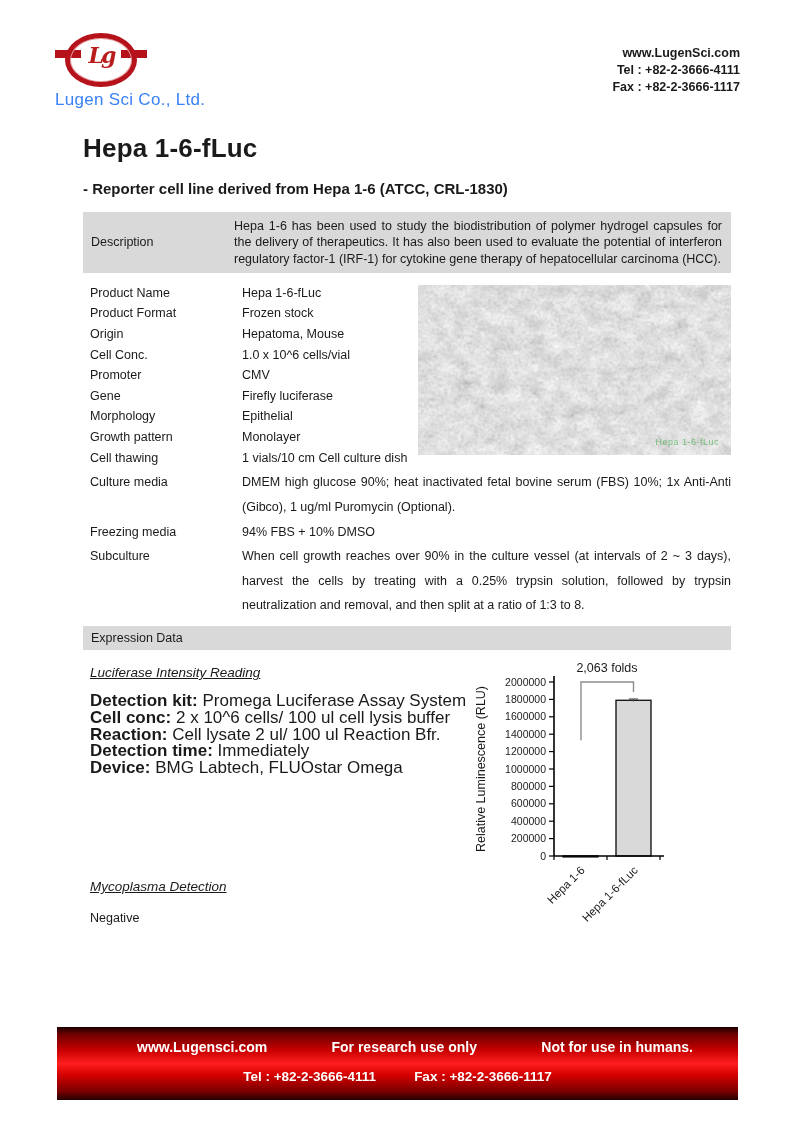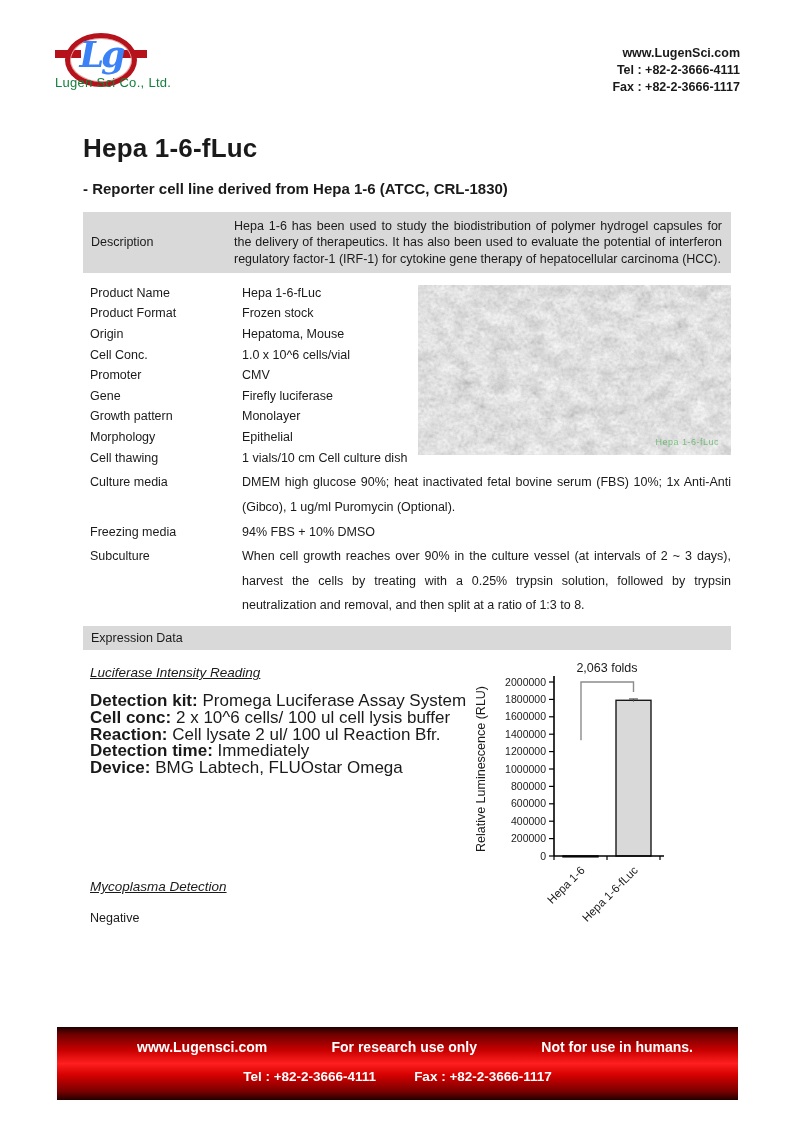--- a/index.html
+++ b/index.html
@@ -13,24 +13,24 @@
   .logo-oval{
     position:absolute;left:10px;top:15px;width:62px;height:44px;
     border:5px solid #b5121b;border-radius:50%;
     box-shadow:inset 0 0 0 1px #e8a0a0;
   }
   .logo-bar{position:absolute;top:32px;width:26px;height:8px;background:#b5121b;}
   .logo-bar.left{left:0;}
   .logo-bar.right{left:66px;}
   .logo-monogram{
     position:absolute;left:10px;top:12px;width:72px;height:50px;text-align:center;
-    font-family:"DejaVu Serif",serif;font-style:italic;font-size:35px;line-height:50px;
-    color:#3b82f6;font-weight:bold;letter-spacing:-3px;
-  }
-  .logo-company{position:absolute;left:0;top:57px;width:160px;font-size:13px;color:#15803d;letter-spacing:.3px;}
+    font-family:"DejaVu Serif",serif;font-style:italic;font-size:22px;line-height:50px;
+    color:#b91c1c;font-weight:bold;letter-spacing:-3px;
+  }
+  .logo-company{position:absolute;left:0;top:72px;width:160px;font-size:17px;color:#3b82f6;letter-spacing:.3px;}
   .contact{position:absolute;right:0;top:27px;text-align:right;font-weight:bold;font-size:12.5px;line-height:17px;}
   
   .content{position:absolute;left:83px;top:0;width:648px;}
   .page-title{margin:133px 0 0 0;font-size:26px;font-weight:bold;letter-spacing:.2px;}
   .page-subtitle{margin:16px 0 0 0;font-size:15px;font-weight:bold;}
   .desc-row{display:flex;align-items:center;background:#d9d9d9;margin-top:15px;padding:6px 9px 6px 0;}
   .desc-label{width:143px;flex:0 0 143px;padding-left:8px;font-size:12.5px;}
   .desc-text{flex:1;font-size:12.5px;line-height:16.3px;text-align:justify;}
   
   .product-section{position:relative;margin-top:12px;}
@@ -114,26 +114,26 @@
       </div>
       <div class="prow">
         <div class="plabel">Promoter</div>
         <div class="pvalue">CMV</div>
       </div>
       <div class="prow">
         <div class="plabel">Gene</div>
         <div class="pvalue">Firefly luciferase</div>
       </div>
       <div class="prow">
+        <div class="plabel">Morphology</div>
+        <div class="pvalue">Epithelial</div>
+      </div>
+      <div class="prow">
         <div class="plabel">Growth pattern</div>
         <div class="pvalue">Monolayer</div>
-      </div>
-      <div class="prow">
-        <div class="plabel">Morphology</div>
-        <div class="pvalue">Epithelial</div>
       </div>
       <div class="prow">
         <div class="plabel">Cell thawing</div>
         <div class="pvalue">1 vials/10 cm Cell culture dish</div>
       </div>
       <div class="prow multi">
         <div class="plabel">Culture media</div>
         <div class="pvalue">DMEM high glucose 90%; heat inactivated fetal bovine serum (FBS) 10%; 1x Anti-Anti (Gibco), 1 ug/ml Puromycin (Optional).</div>
       </div>
       <div class="prow">

